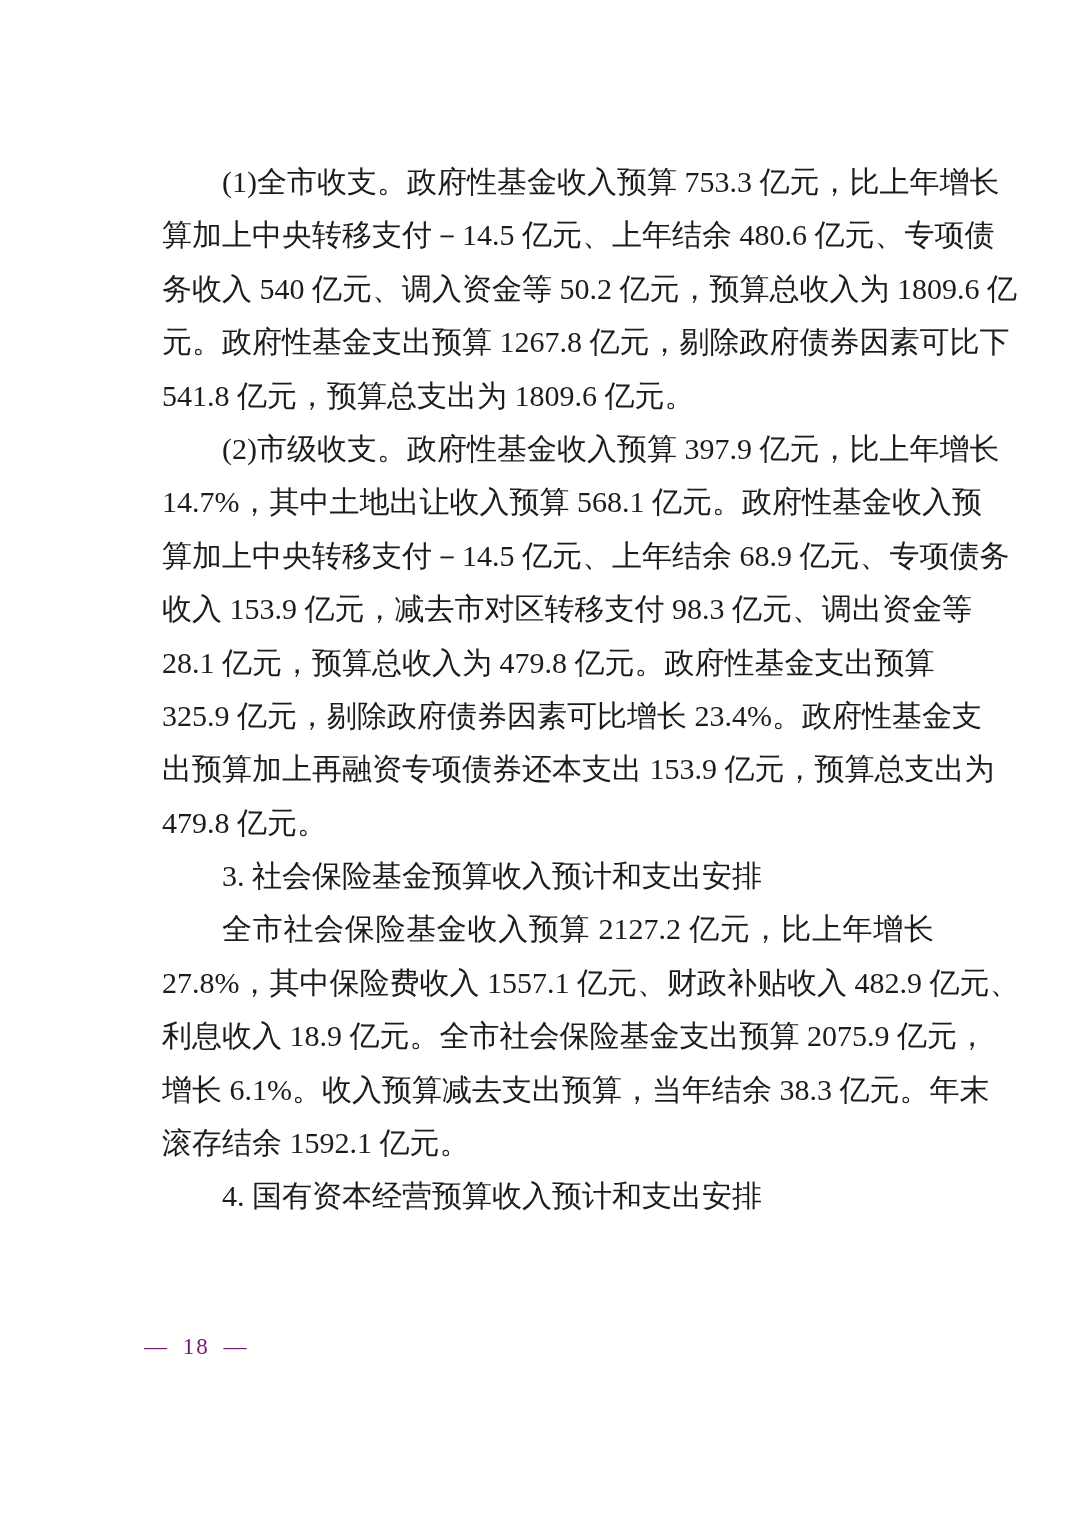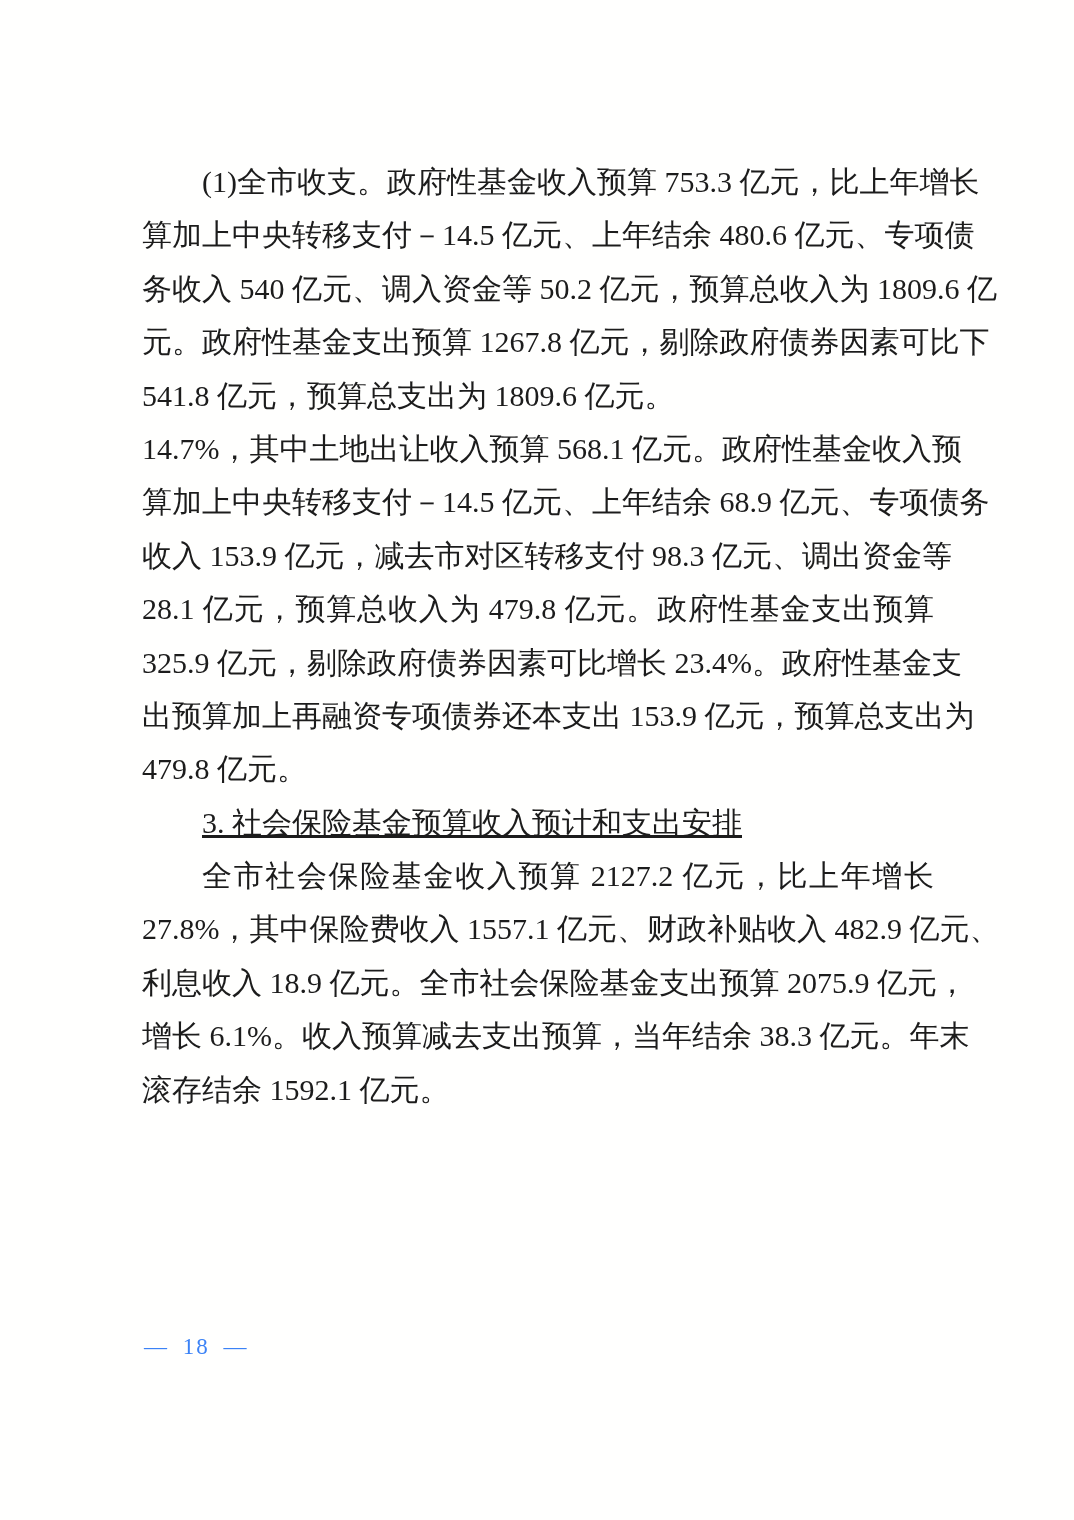--- a/index.html
+++ b/index.html
@@ -24,53 +24,56 @@
     font-size: 30px;
     line-height: 53.4px;
   }
   .line {
     white-space: nowrap;
     text-align: justify;
     text-align-last: justify;
     text-justify: inter-character;
     height: 53.4px;
     overflow: visible;
+    margin-left: 20px;
   }
   .line.first { text-indent: 2em; }
   .line.last { text-align-last: left; }
-  .line.heading { text-align-last: left; text-decoration: underline; }
+  .line.heading { text-align-last: left; }
   .page-number {
     position: absolute;
     left: 144px;
     top: 1332px;
     font-size: 23px;
     line-height: 30px;
-    color: #3b82f6;
+    color: #701a75;
     letter-spacing: 2px;
     word-spacing: 6px;
   }
 </style>
 </head>
 <body>
 
 <div class="page">
   <div class="doc-body">
       <div class="line paragraph first">(1)全市收支。政府性基金收入预算 753.3 亿元，比上年增长</div>
       <div class="line paragraph">算加上中央转移支付－14.5 亿元、上年结余 480.6 亿元、专项债</div>
       <div class="line paragraph">务收入 540 亿元、调入资金等 50.2 亿元，预算总收入为 1809.6 亿</div>
       <div class="line paragraph">元。政府性基金支出预算 1267.8 亿元，剔除政府债券因素可比下</div>
       <div class="line paragraph last">541.8 亿元，预算总支出为 1809.6 亿元。</div>
+      <div class="line paragraph first">(2)市级收支。政府性基金收入预算 397.9 亿元，比上年增长</div>
       <div class="line paragraph">14.7%，其中土地出让收入预算 568.1 亿元。政府性基金收入预</div>
       <div class="line paragraph">算加上中央转移支付－14.5 亿元、上年结余 68.9 亿元、专项债务</div>
       <div class="line paragraph">收入 153.9 亿元，减去市对区转移支付 98.3 亿元、调出资金等</div>
       <div class="line paragraph">28.1 亿元，预算总收入为 479.8 亿元。政府性基金支出预算</div>
       <div class="line paragraph">325.9 亿元，剔除政府债券因素可比增长 23.4%。政府性基金支</div>
       <div class="line paragraph">出预算加上再融资专项债券还本支出 153.9 亿元，预算总支出为</div>
       <div class="line paragraph last">479.8 亿元。</div>
       <div class="line heading first last">3. 社会保险基金预算收入预计和支出安排</div>
       <div class="line paragraph first">全市社会保险基金收入预算 2127.2 亿元，比上年增长</div>
       <div class="line paragraph">27.8%，其中保险费收入 1557.1 亿元、财政补贴收入 482.9 亿元、</div>
       <div class="line paragraph">利息收入 18.9 亿元。全市社会保险基金支出预算 2075.9 亿元，</div>
       <div class="line paragraph">增长 6.1%。收入预算减去支出预算，当年结余 38.3 亿元。年末</div>
       <div class="line paragraph last">滚存结余 1592.1 亿元。</div>
+      <div class="line heading first last">4. 国有资本经营预算收入预计和支出安排</div>
     </div>
   <div class="page-number">— 18 —</div>
 </div>
 
 </body></html>

